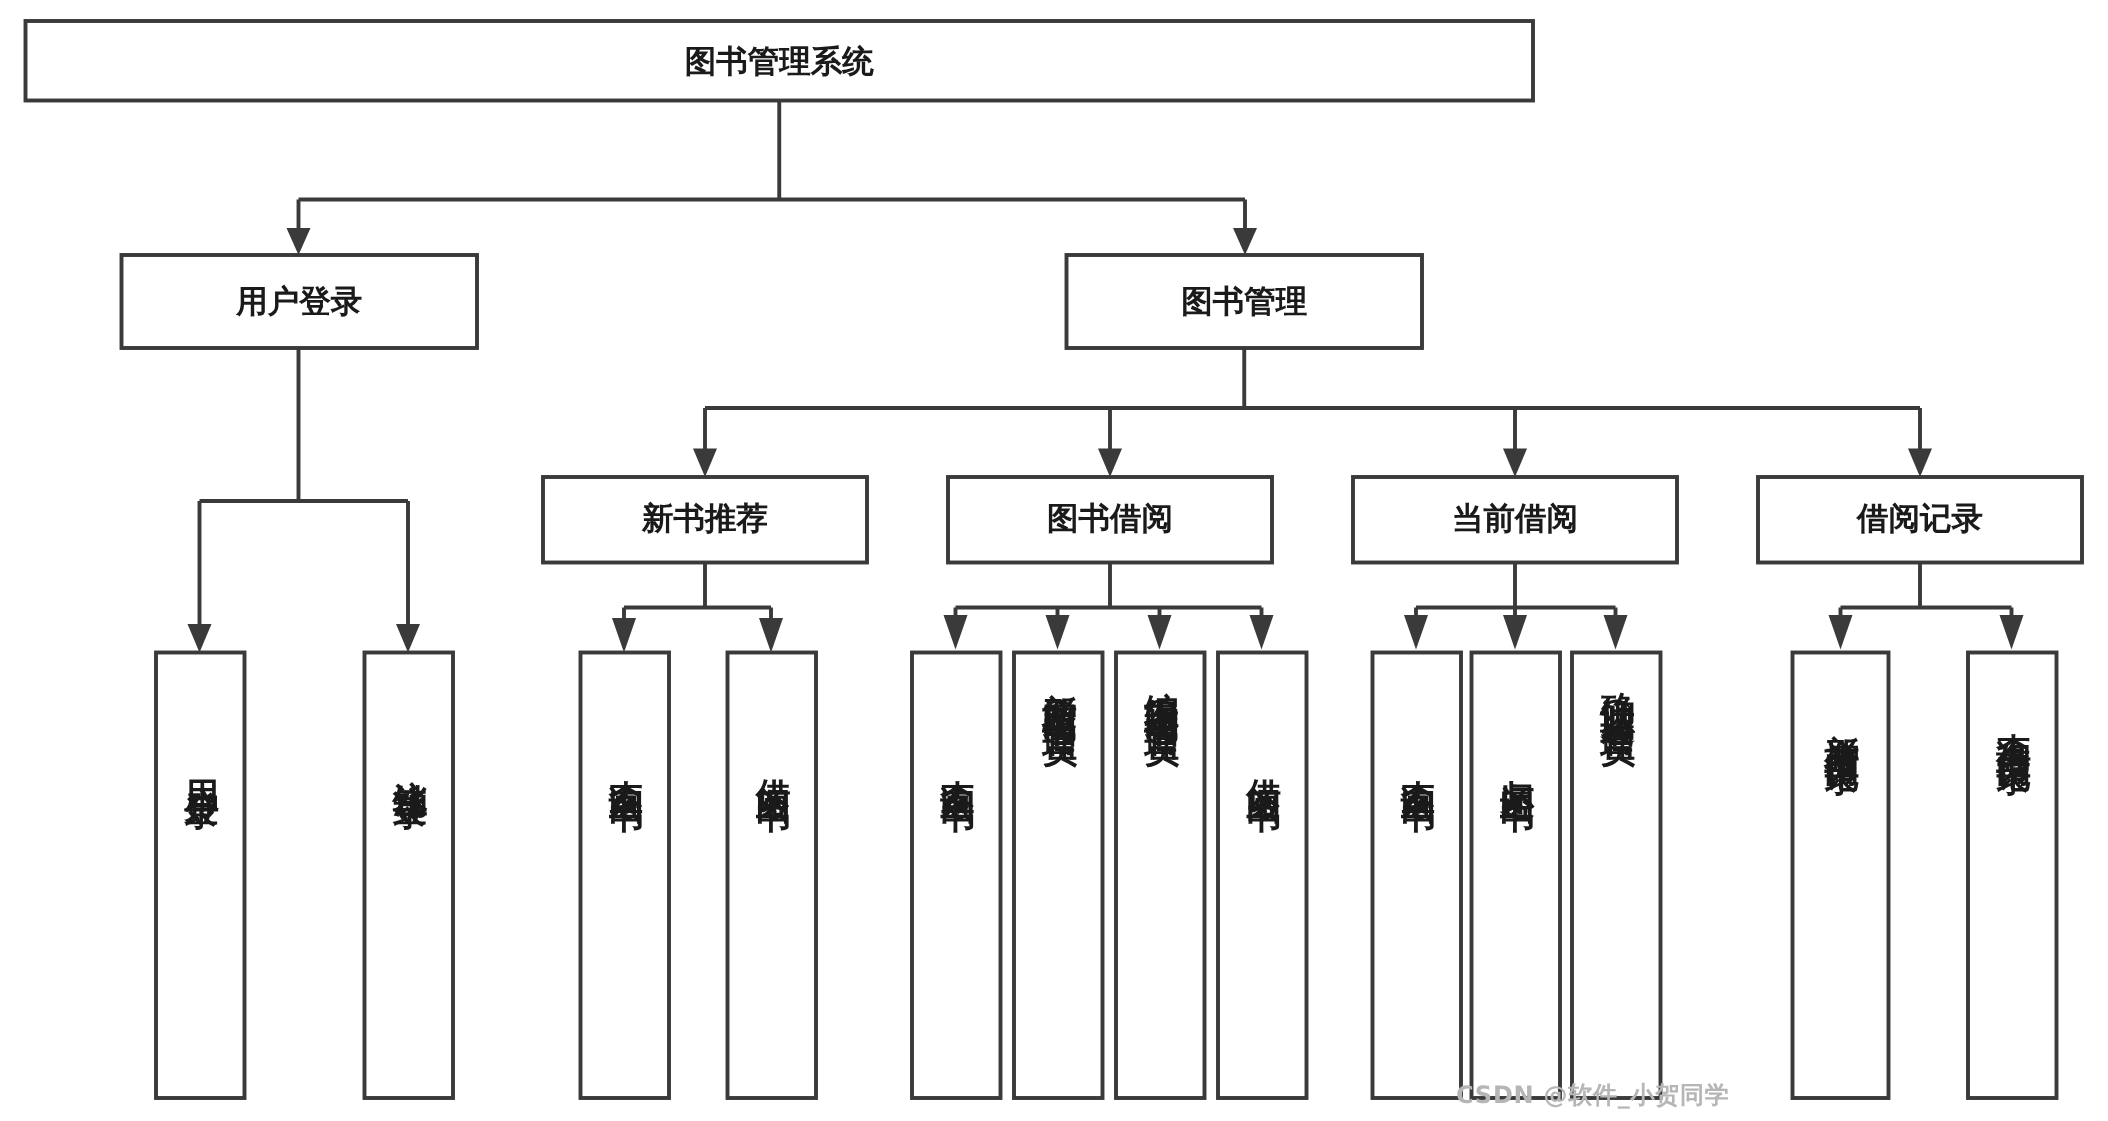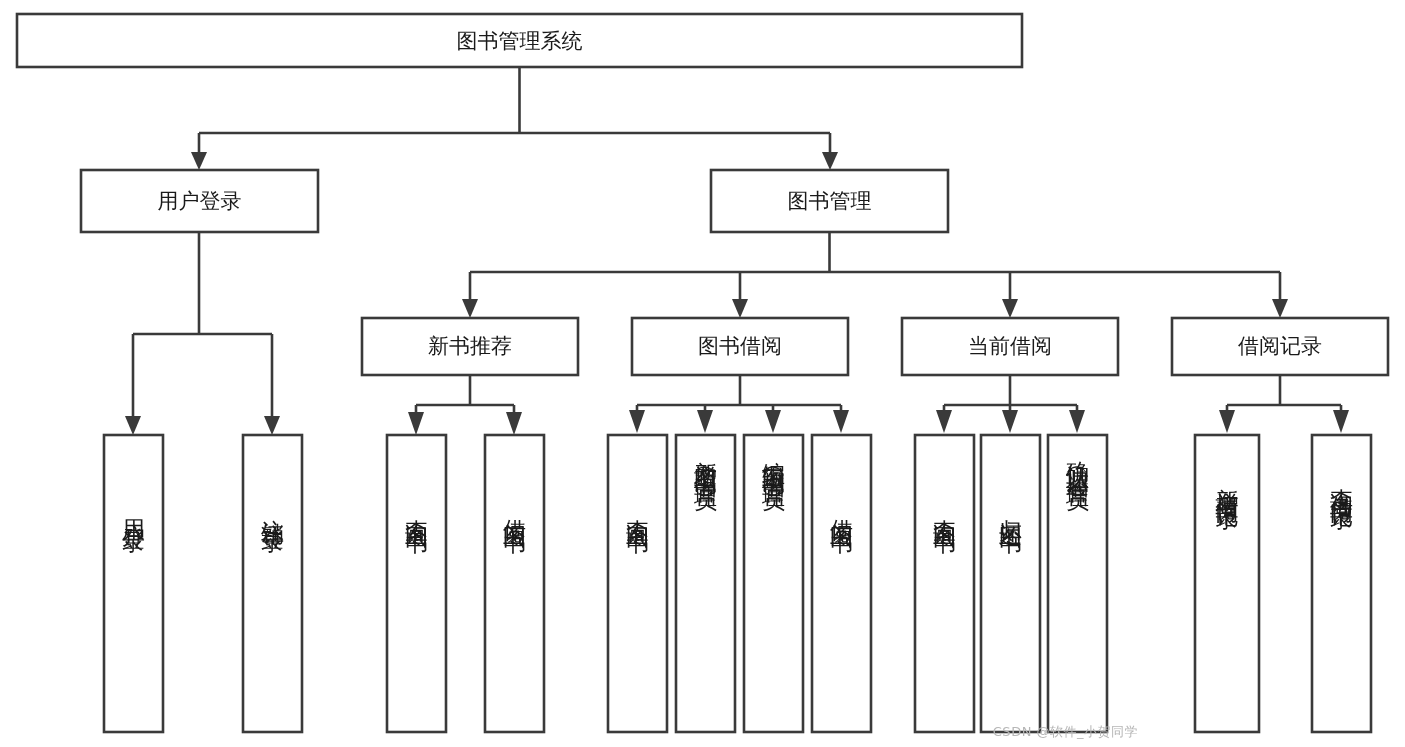--- a/index.html
+++ b/index.html
@@ -12,20 +12,21 @@
     width: 1405px;
     height: 747px;
     font-family: "DejaVu Sans", "Liberation Sans", sans-serif;
     overflow: hidden;
   }
   #diagram-root {
     position: relative;
     width: 1153px;
     height: 747px;
     background: #ffffff;
+    font-weight: bold;
   }
   svg#tree-svg {
     position: absolute;
     top: 0;
     left: 0;
     width: 1405px;
     height: 747px;
     display: block;
   }
   .node-rect {
@@ -67,24 +68,24 @@
     text-orientation: upright;
     font-family: "DejaVu Sans", "Liberation Sans", sans-serif;
     font-size: 23px;
     line-height: 1;
     letter-spacing: 4px;
     color: #1a1a1a;
     white-space: nowrap;
   }
   #watermark {
     position: absolute;
-    right: 15px;
+    right: 0;
     bottom: 6px;
     font-family: "DejaVu Sans", "Liberation Sans", sans-serif;
-    font-size: 13px;
+    font-size: 16px;
     color: #b6b6b6;
     letter-spacing: 0.5px;
     white-space: nowrap;
   }
 </style>
 </head>
 <body>
 
 <div id="diagram-root">
 

